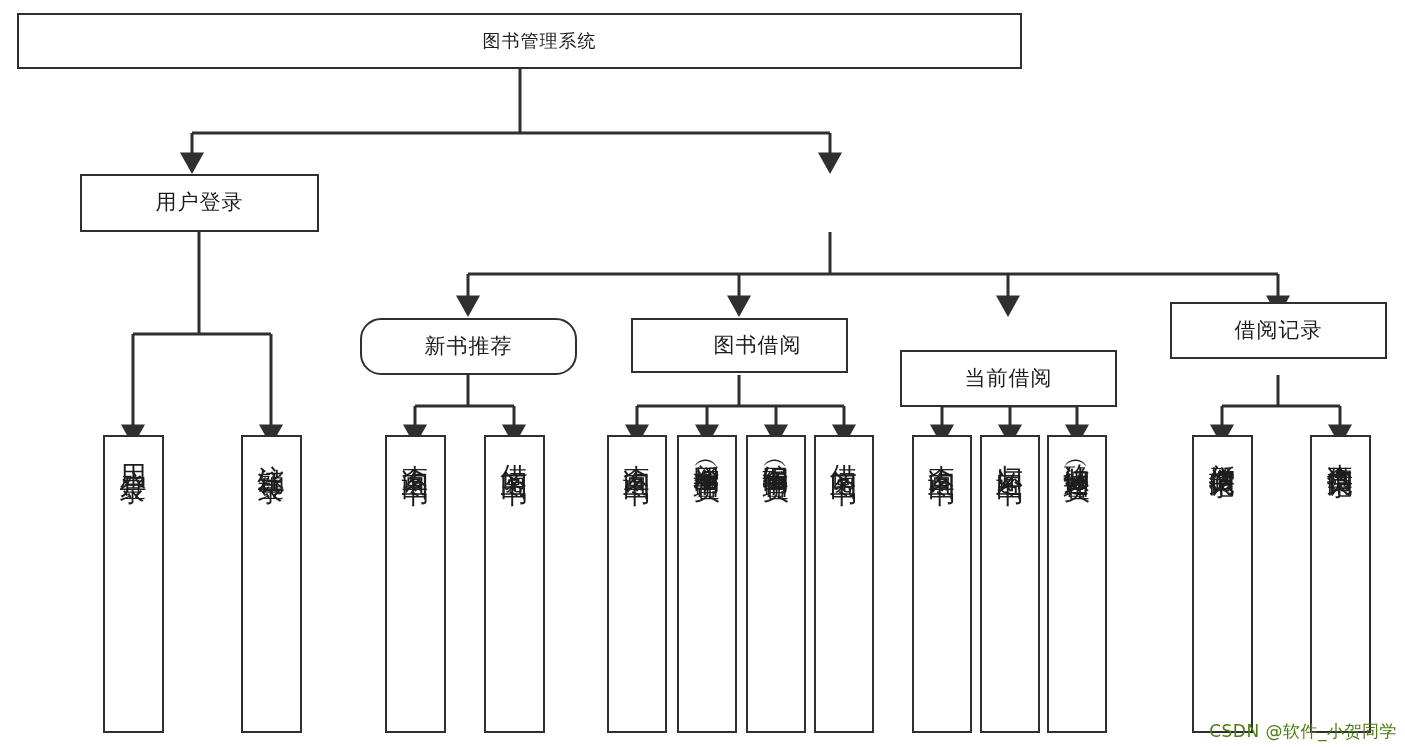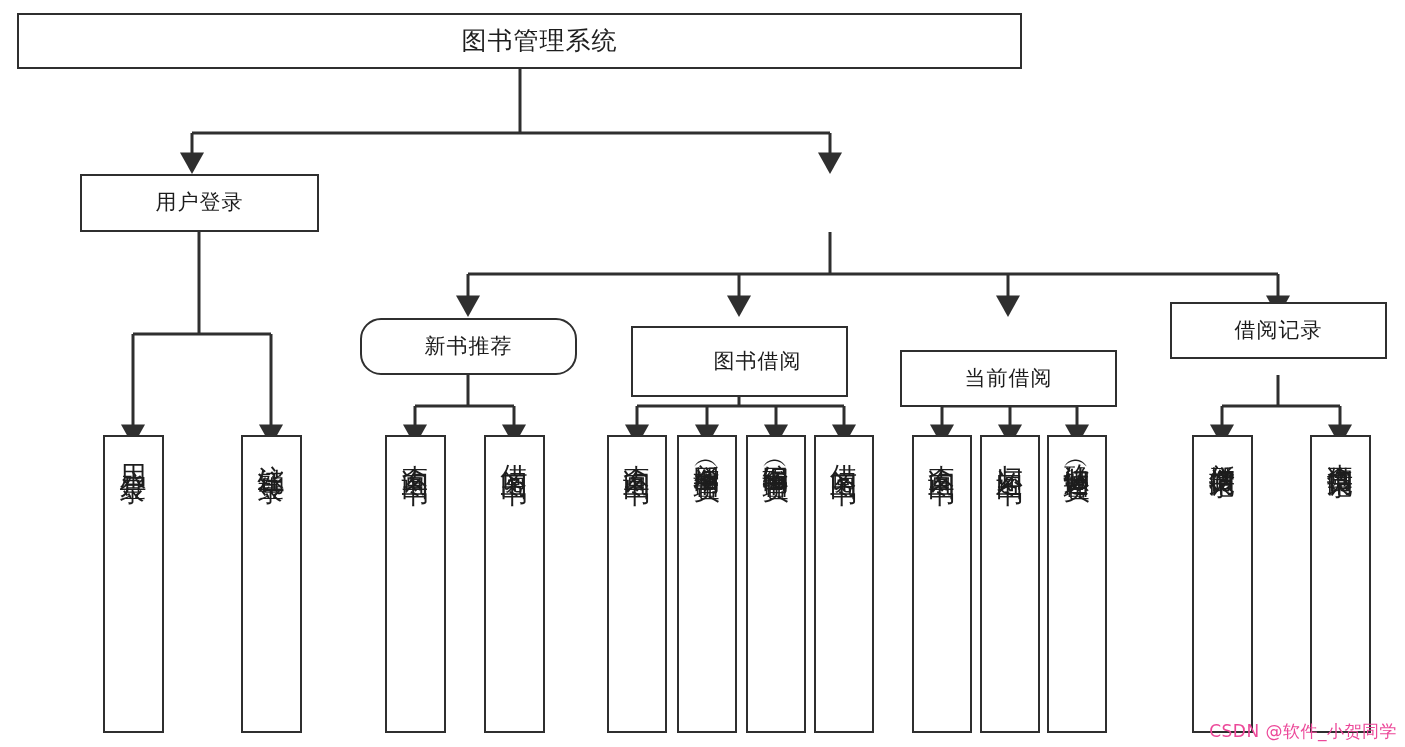--- a/index.html
+++ b/index.html
@@ -32,21 +32,21 @@
     display:block;
     text-align:center;
     line-height:1.12;
     white-space:nowrap;
   }
   
   .node.horiz .label{
     font-size:21px;
     letter-spacing:1px;
   }
-  .node.root .label{ font-size:25px; letter-spacing:1px;margin-left:40px; }
+  .node.root .label{ font-size:18px; letter-spacing:1px;margin-left:40px; }
   
   .node.vert{
     align-items:flex-start;
     justify-content:center;
     padding-top:6px;
   }
   .node.vert .label{
     writing-mode:vertical-rl;
     text-orientation:upright;
     font-size:27px;
@@ -56,21 +56,21 @@
   }
   .node.vert.tall .label{
     font-size:26px;
     letter-spacing:2px;
   }
   #watermark{
     position:absolute;
     right:8px;
     bottom:4px;
     font-size:17px;
-    color:#ec4899;
+    color:#4d7c0f;
     letter-spacing:0.5px;
     white-space:nowrap;
     user-select:none;
   }
 </style>
 </head>
 <body>
 
 <div id="canvas">
 
@@ -128,21 +128,21 @@
     <span class="label">图书管理系统</span>
   </div>
 
   <div class="node horiz" style="left:80px;top:174px;width:239px;height:58px;">
     <span class="label">用户登录</span>
   </div>
 
   <div class="node horiz" style="left:360px;top:318px;width:217px;height:57px;border-radius:21px;">
     <span class="label">新书推荐</span>
   </div>
-  <div class="node horiz" style="left:631px;top:326px;width:217px;height:71px;padding-left:36px;">
+  <div class="node horiz" style="left:631px;top:318px;width:217px;height:55px;padding-left:36px;">
     <span class="label">图书借阅</span>
   </div>
   <div class="node horiz" style="left:900px;top:318px;width:217px;height:57px;margin-top:32px;">
     <span class="label">当前借阅</span>
   </div>
   <div class="node horiz" style="left:1170px;top:302px;width:217px;height:57px;">
     <span class="label">借阅记录</span>
   </div>
 
   <div class="node vert" style="left:103px;top:435px;width:61px;height:298px;">

